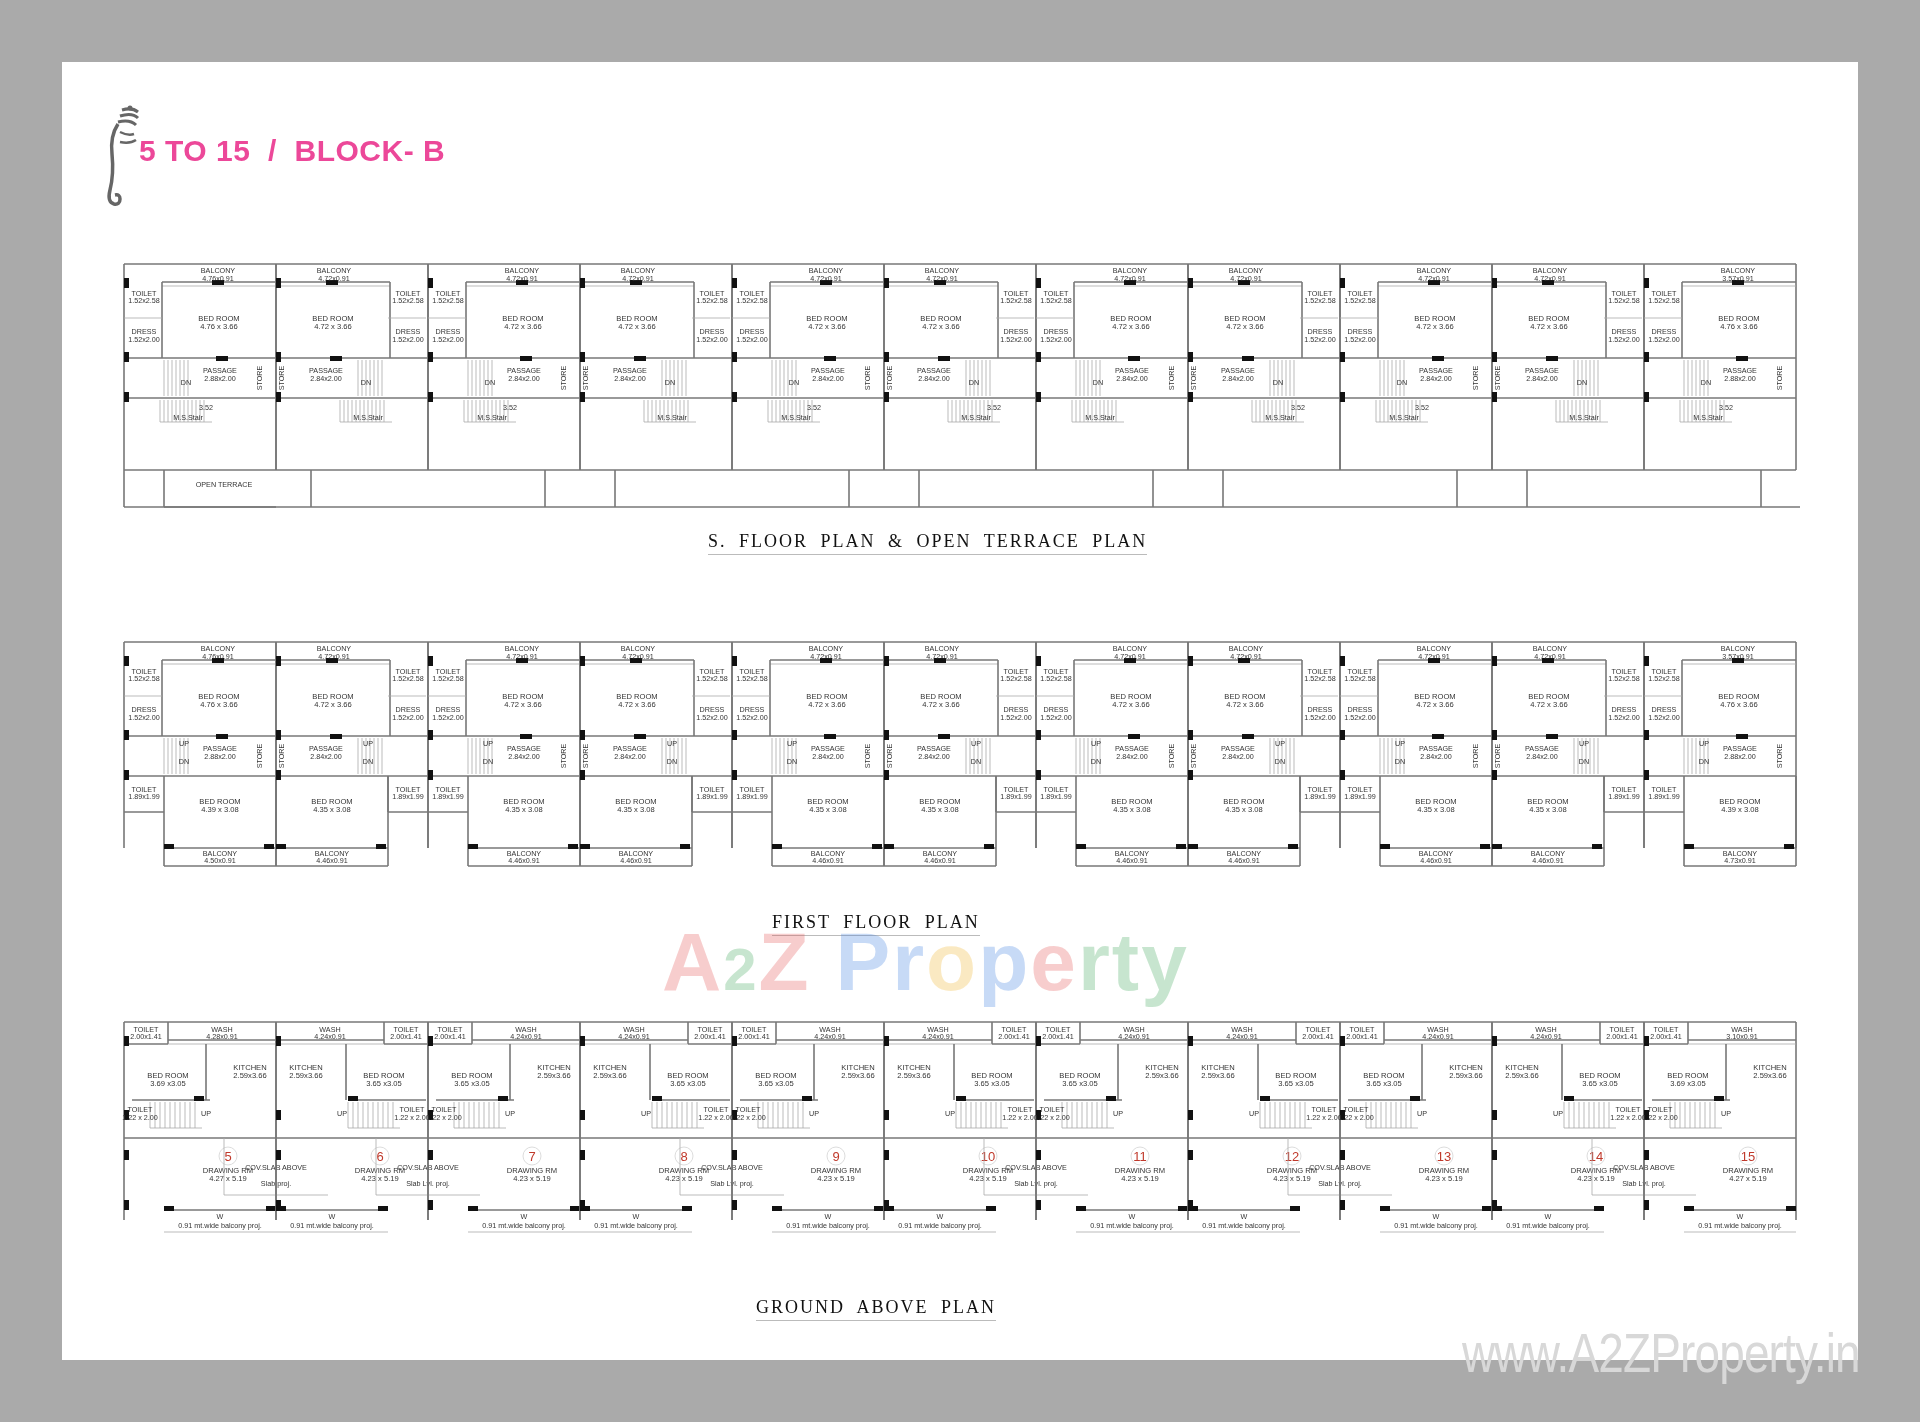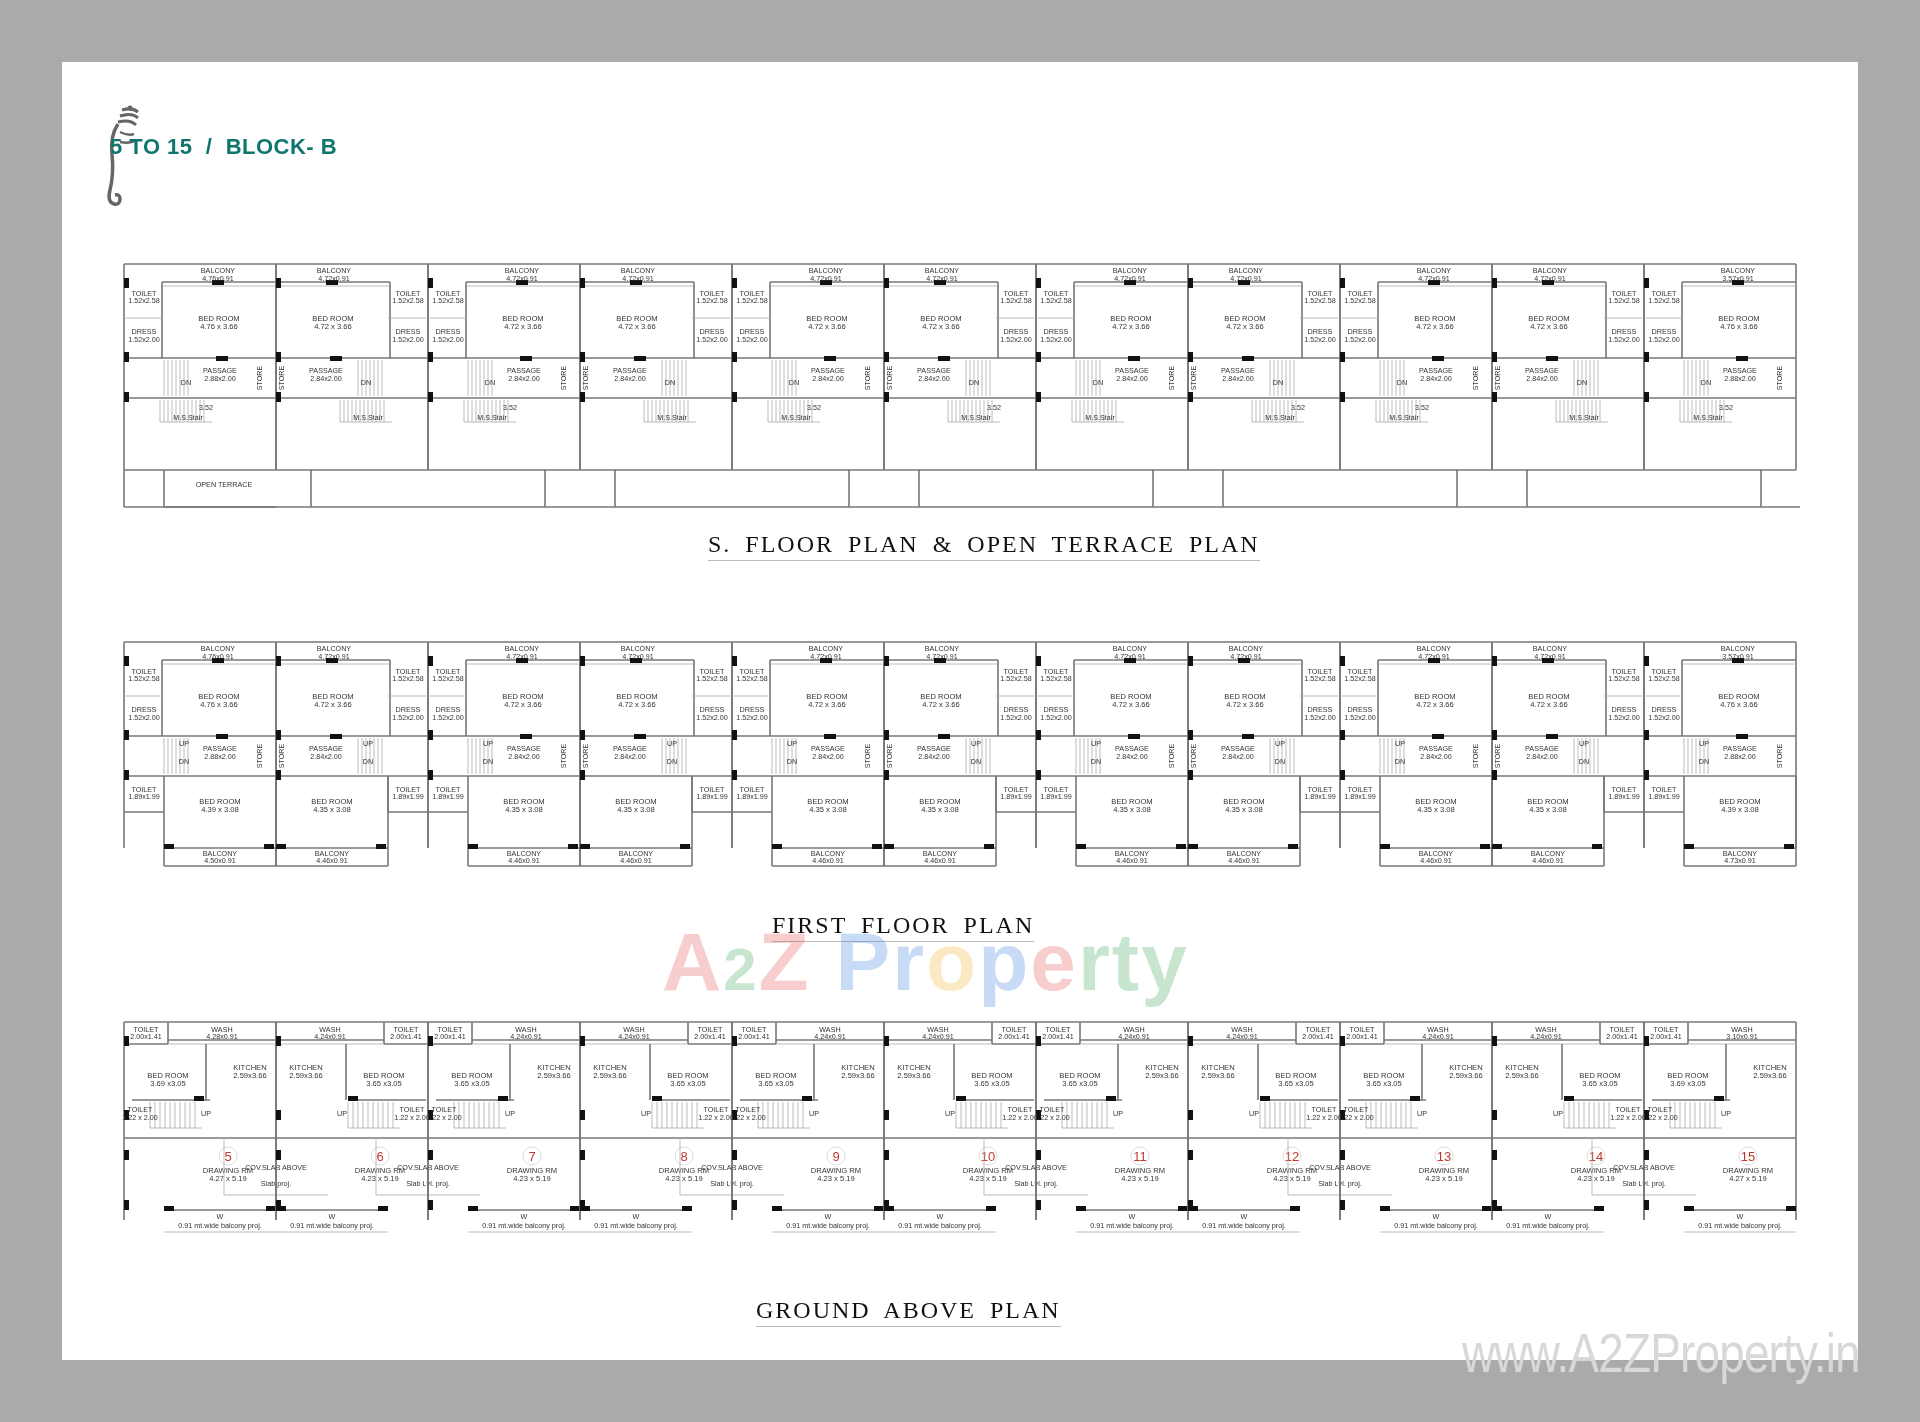--- a/index.html
+++ b/index.html
@@ -1,23 +1,23 @@
 <!DOCTYPE html>
 <html><head>
 <meta charset="utf-8">
 <style>
   html,body{margin:0;padding:0;}
   body{width:1920px;height:1422px;background:#aaaaaa;position:relative;overflow:hidden;font-family:"Liberation Sans",sans-serif;}
   .page{position:absolute;left:62px;top:62px;width:1796px;height:1298px;background:#ffffff;}
   .title-wrap{position:absolute;left:38px;top:40px;height:110px;width:400px;}
   .logo{position:absolute;left:0;top:0;width:40px;height:110px;}
-  .block-title{position:absolute;left:10px;top:32px;font-family:"Liberation Sans",sans-serif;font-weight:bold;font-size:22px;color:#0f766e;letter-spacing:0.5px;white-space:pre;}
+  .block-title{position:absolute;left:39px;top:32px;font-family:"Liberation Sans",sans-serif;font-weight:bold;font-size:30px;color:#ec4899;letter-spacing:0.5px;white-space:pre;}
   .plan{position:absolute;left:58px;width:1680px;}
   .plan svg{position:absolute;left:0;top:0;}
-  .plan-label{position:absolute;font-family:"Liberation Serif",serif;font-size:24px;color:#111;letter-spacing:2px;border-bottom:1px solid #bbb;padding-bottom:2px;white-space:nowrap;word-spacing:6px;}
+  .plan-label{position:absolute;font-family:"Liberation Serif",serif;font-size:18px;color:#111;letter-spacing:2px;border-bottom:1px solid #bbb;padding-bottom:2px;white-space:nowrap;word-spacing:6px;}
   .rt{font-family:"Liberation Sans",sans-serif;font-size:7.2px;fill:#333;text-anchor:middle;}
   .rt.big{font-size:7.6px;}
   .num{font-family:"Liberation Sans",sans-serif;font-size:13px;fill:#c0392b;text-anchor:middle;}
   .wm-a2z{position:absolute;left:600px;top:810px;font-family:"Liberation Sans",sans-serif;font-weight:bold;font-size:82px;letter-spacing:2px;opacity:0.28;white-space:nowrap;margin-top:43px;}
   .wm-a2z span{display:inline-block;}
   .wm-url{position:absolute;left:1400px;top:1258px;font-family:"Liberation Sans",sans-serif;font-size:56px;color:#d8d8d8;letter-spacing:-1px;white-space:nowrap;transform:scaleX(0.82);transform-origin:left top;}
 </style>
 </head>
 <body>
 

